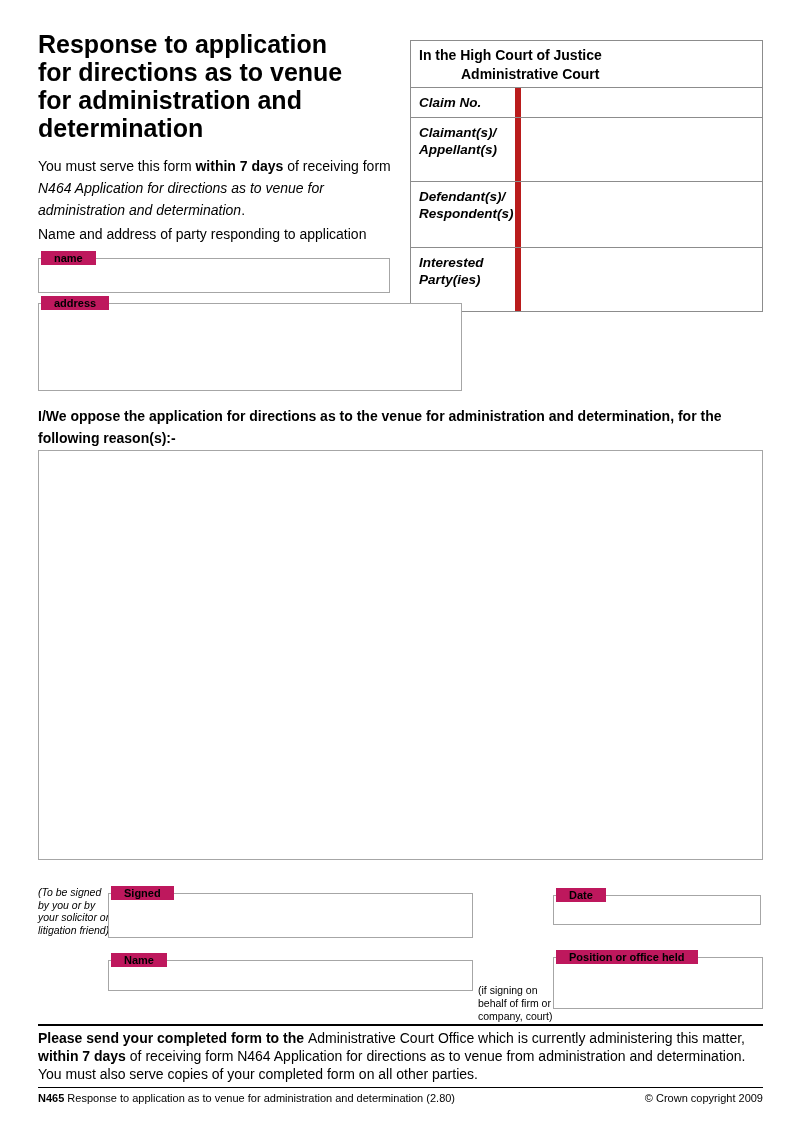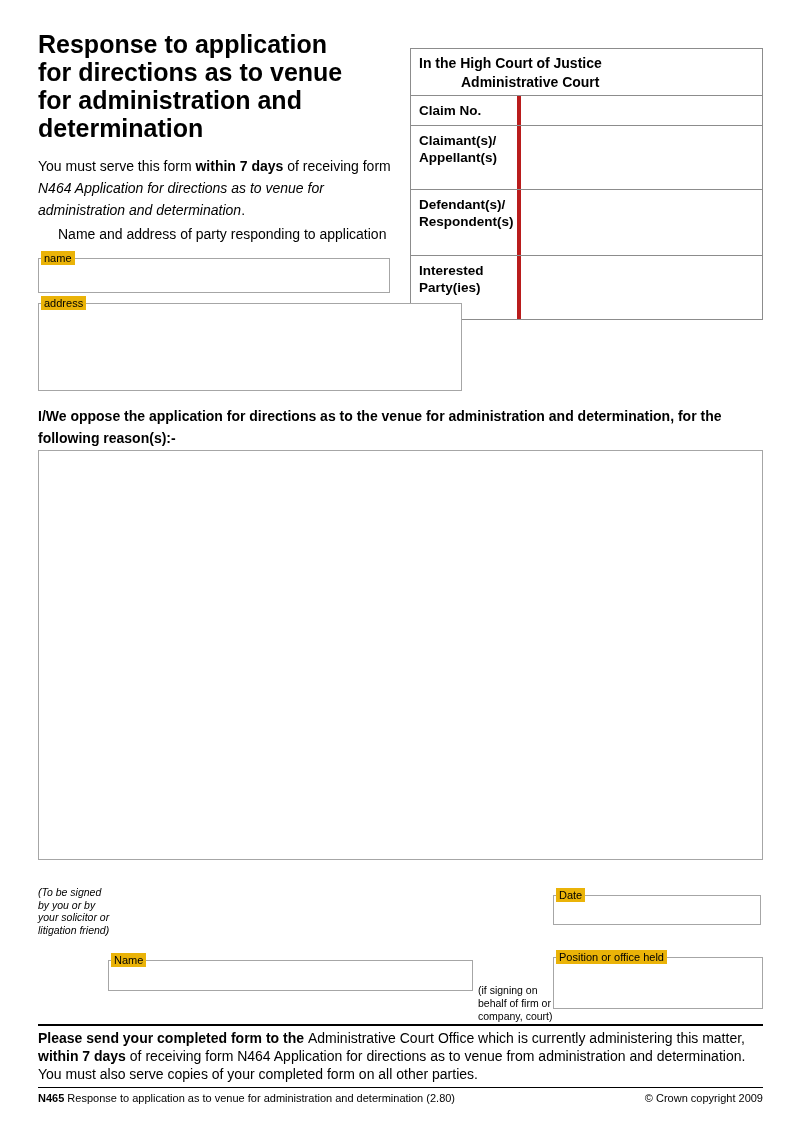--- a/index.html
+++ b/index.html
@@ -19,61 +19,60 @@
 
   
   .title {
     position: absolute; left: 38px; top: 30px; width: 360px;
     font-size: 25px; font-weight: bold; line-height: 28px;
     letter-spacing: 0;
   }
 
   
   .court-table {
-    position: absolute; left: 410px; top: 48px; width: 353px;
+    position: absolute; left: 410px; top: 40px; width: 353px;
     border: 1px solid #8c8c8c;
     font-size: 13.5px; font-weight: bold;
   }
   .ct-header { height: 47px; border-bottom: 1px solid #8c8c8c; padding-top: 5px; }
   .ct-h1 { padding-left: 8px; font-size: 14px; line-height: 19px; }
   .ct-h2 { padding-left: 50px; font-size: 14px; line-height: 19px; }
   .ct-row { display: flex; border-bottom: 1px solid #8c8c8c; }
   .ct-row:last-child { border-bottom: none; }
   .ct-label {
-    width: 110px; border-right: 4px solid #b91c1c;
-    padding: 6px 10px 0 8px; line-height: 17px;
+    width: 110px; border-right: 6px solid #b91c1c;
+    padding: 6px 10px 0 8px; line-height: 17px; font-style: italic;
   }
   .ct-value { flex: 1; }
   .ct-r1 { height: 30px; }
   .ct-r2 { height: 64px; }
   .ct-r3 { height: 66px; }
   .ct-r4 { height: 63px; }
 
   
   .intro {
     position: absolute; left: 38px; top: 155px; width: 356px;
     font-size: 14px; line-height: 22px;
   }
   .resp-heading {
     position: absolute; left: 38px; top: 226px; width: 400px;
     font-size: 14px;
-    margin-left: 20px;
   }
 
   
   .field-box {
     position: absolute;
     border: 1px solid #a6a6a6;
     background: #fff;
   }
   .chip {
     position: absolute; top: -8px; left: 2px;
-    background: #eab308;
-    font-size: 11px; font-weight: normal; line-height: 14px;
-    padding: 0 3px;
+    background: #be185d;
+    font-size: 11px; font-weight: bold; line-height: 14px;
+    padding: 0 13px;
     white-space: nowrap;
   }
   .box-name    { left: 38px;  top: 258px; width: 352px; height: 35px; }
   .box-address { left: 38px;  top: 303px; width: 424px; height: 88px; }
   .box-reasons { left: 38px;  top: 450px; width: 725px; height: 410px; }
   .box-signed  { left: 108px; top: 893px; width: 365px; height: 45px; }
   .box-date    { left: 553px; top: 895px; width: 208px; height: 30px; }
   .box-name2   { left: 108px; top: 960px; width: 365px; height: 31px; }
   .box-position{ left: 553px; top: 957px; width: 210px; height: 52px; }
 
@@ -156,20 +155,23 @@
 
   <p class="oppose">I/We oppose the application for directions as to the venue for administration and determination, for the following reason(s):-</p>
 
   <div class="field-box box-reasons"></div>
 
   <div class="sig-note pre">(To be signed
 by you or by
 your solicitor or
 litigation friend)</div>
 
+  <div class="field-box box-signed">
+    <span class="chip">Signed</span>
+  </div>
 
   <div class="field-box box-date">
     <span class="chip">Date</span>
   </div>
 
   <div class="field-box box-name2">
     <span class="chip">Name</span>
   </div>
 
   <div class="behalf-note pre">(if signing on

